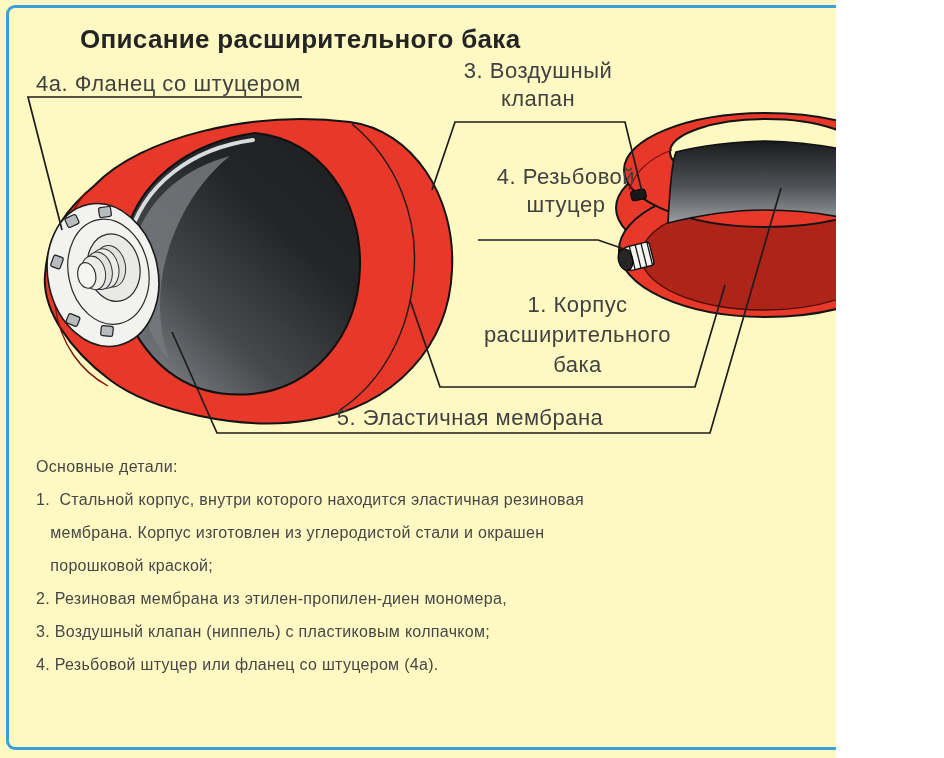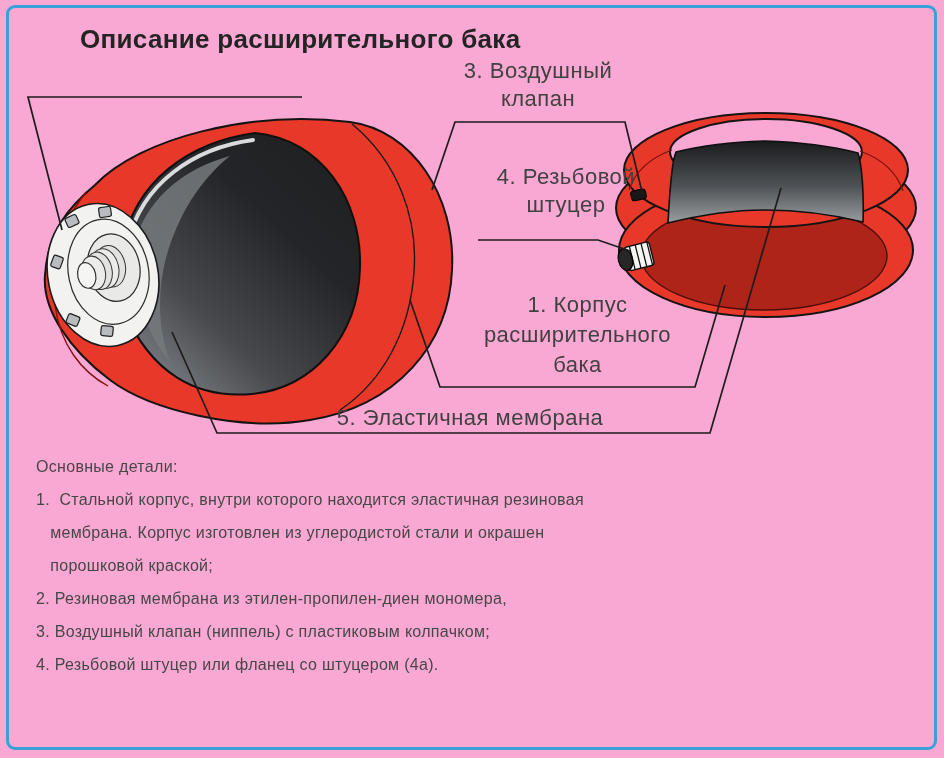--- a/index.html
+++ b/index.html
@@ -1,16 +1,16 @@
 <!DOCTYPE html>
 <html style="--frame-blue: #3aa1d8; --tank-red: #e8382a; --tank-red-dark: #c3281c; --interior-red: #ae2419; --membrane-dark: #1d1f22; --membrane-light: #8f9397; --metal-light: #f2f2f0; --bolt-gray: #b9bcbe; --line-dark: #1d1d1d;"><head>
 <meta charset="utf-8">
 <style>
   html,body{margin:0;padding:0;background:#fff;}
-  #stage{position:relative;width:944px;height:758px;background:#f9a8d4;overflow:hidden;
+  #stage{position:relative;width:836px;height:758px;background:#fef9c3;overflow:hidden;
          font-family:"Liberation Sans", sans-serif;}
   .frame{position:absolute;left:6px;top:5px;width:925px;height:739px;
          border:3px solid var(--frame-blue,#3aa1d8);border-radius:9px;pointer-events:none;}
   svg.diagram{position:absolute;left:0;top:0;width:944px;height:758px;}
   .page-title{position:absolute;left:80px;top:24px;font-size:26px;font-weight:bold;
               color:#242424;letter-spacing:.3px;}
   .callout{position:absolute;color:#414141;font-size:22px;font-weight:300;
            letter-spacing:.5px;white-space:pre-line;line-height:28px;}
   .callout.center{text-align:center;}
   #label-flange{left:36px;top:70px;}
@@ -101,20 +101,21 @@
       <path d="M432,190 L455,122 L625,122 L643,196"></path>
       <path d="M478,240 L598,240 L630,251"></path>
       <path d="M410,300 L440,387 L695,387 L725,285"></path>
       <path d="M172,332 L217,433 L710,433 L781,188"></path>
     </g>
   </svg>
 
   <div class="frame"></div>
 
   <div class="page-title">Описание расширительного бака</div>
+  <div class="callout" id="label-flange">4а. Фланец со штуцером</div>
   <div class="callout center" id="label-airvalve">3. Воздушный
 клапан</div>
   <div class="callout center" id="label-fitting">4. Резьбовой
 штуцер</div>
   <div class="callout center" id="label-body">1. Корпус
 расширительного
 бака</div>
   <div class="callout center" id="label-membrane">5. Эластичная мембрана</div>
 
   <div class="details">

